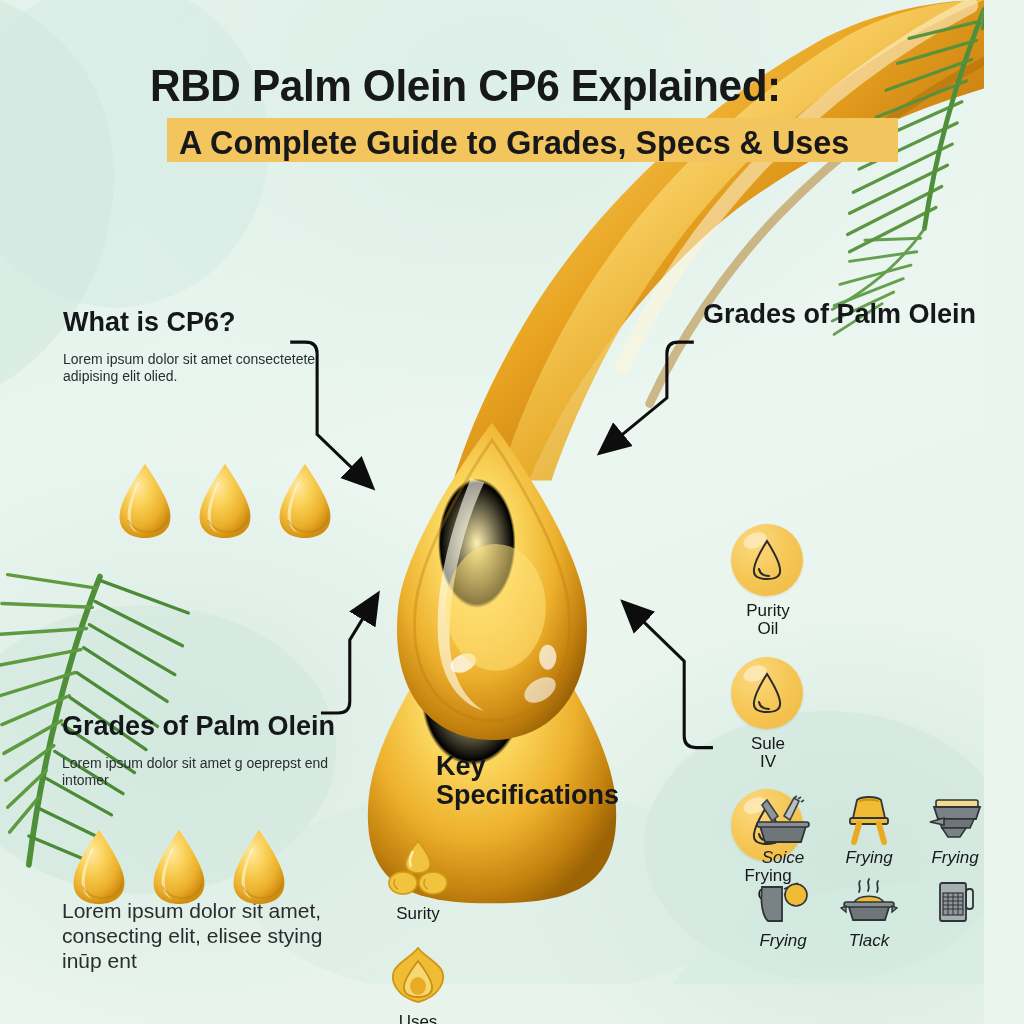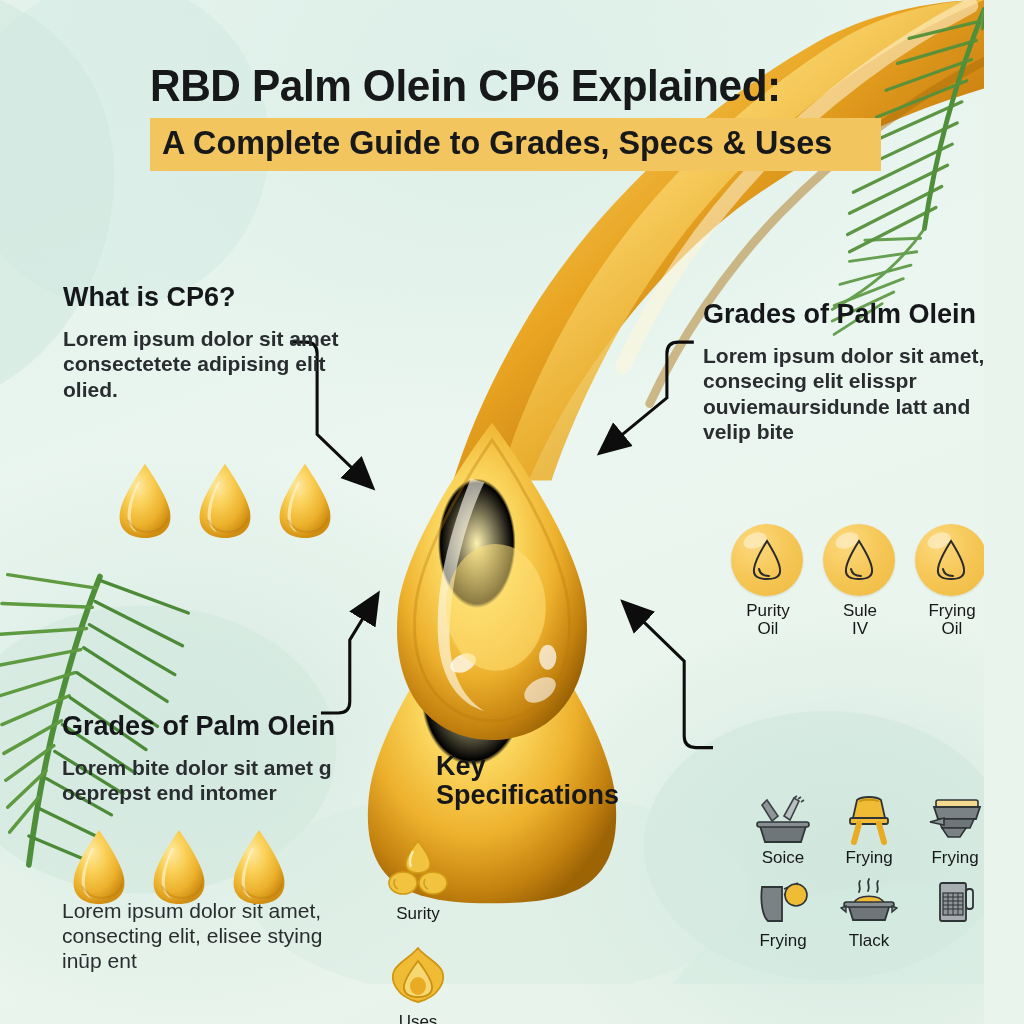--- a/index.html
+++ b/index.html
@@ -23,54 +23,55 @@
   #title-block{position:absolute;left:150px;top:62px;width:760px;}
   #main-title{
     font-size:45px;font-weight:700;color:#17181a;letter-spacing:-0.4px;
     line-height:1.05;white-space:nowrap;
     font-stretch:condensed;
     transform:scaleX(0.94);transform-origin:left center;
   }
   #sub-banner{
     display:inline-block;margin-top:9px;
     background:#f3c55f;
-    padding:7px 14px 10px 12px;
+    padding:7px 14px 1px 12px;
+    margin-left:17px;
   }
   #subtitle{
     font-size:34px;font-weight:700;color:#17181a;line-height:1.05;
     white-space:nowrap;transform:scaleX(0.95);transform-origin:left center;
   }
 
   
   .sec{position:absolute;}
   .sec h2{
     margin:0 0 14px 0;font-size:27px;font-weight:700;color:#16171a;
     line-height:1.08;white-space:nowrap;
   }
   .sec h2.wrap{white-space:normal;margin-left:38px;}
   .sec p{
-    margin:0;font-size:21px;line-height:1.2;color:#2a2d30;font-weight:700;
-  }
-
-  #sec-what{left:63px;top:283px;width:300px;}
+    margin:0;font-size:14px;line-height:1.2;color:#2a2d30;font-weight:400;
+  }
+
+  #sec-what{left:63px;top:308px;width:300px;}
   #sec-grades-top{left:703px;top:300px;width:300px;}
   #sec-grades-bottom{left:62px;top:712px;width:310px;}
   #sec-keyspecs{left:398px;top:752px;width:260px;}
   #sec-common{left:758px;top:748px;width:250px;}
   #grades-bottom-foot{position:absolute;left:62px;top:898px;width:300px;
                       font-size:21px;line-height:1.2;color:#2a2d30;}
 
   
   .drop-row{position:absolute;display:flex;gap:18px;}
   #drops-left-top{left:114px;top:462px;}
   #drops-left-bottom{left:68px;top:828px;}
   .gold-drop{width:62px;height:78px;}
 
   
-  #circle-icons{position:absolute;left:731px;top:524px;display:flex;gap:18px;}
+  #circle-icons{position:absolute;left:731px;top:524px;display:flex;gap:18px;flex-direction:column;}
   .circ-item{width:74px;text-align:center;}
   .circ{
     width:72px;height:72px;border-radius:50%;
     background:radial-gradient(circle at 33% 27%,#fcd97e 0%,#f6c757 48%,#eeb93f 100%);
     position:relative;box-shadow:0 1px 2px rgba(120,90,10,.18);
   }
   .circ:after{
     content:"";position:absolute;left:12px;top:9px;width:24px;height:15px;
     border-radius:50%;background:rgba(255,255,255,.42);
     transform:rotate(-22deg);
@@ -83,21 +84,21 @@
   .spec-item{width:64px;text-align:center;}
   .spec-item .glyph{height:64px;display:flex;align-items:center;justify-content:center;}
   .spec-label{margin-top:4px;font-size:17px;color:#17181a;}
 
   
   #use-grid{position:absolute;left:745px;top:790px;
             display:grid;grid-template-columns:repeat(3,76px);
             gap:4px 10px;}
   .use-item{text-align:center;}
   .use-item .glyph{height:56px;display:flex;align-items:flex-end;justify-content:center;}
-  .use-label{margin-top:3px;font-size:17px;color:#17181a;line-height:1.1;height:20px;}
+  .use-label{margin-top:3px;font-size:17px;color:#17181a;line-height:1.1;height:20px;font-style:italic;}
 </style>
 </head>
 <body>
 
 <div id="stage">
 
   <svg class="layer" viewBox="0 0 1024 1024" preserveAspectRatio="none">
     <defs>
       <linearGradient id="oilStream" x1="0" y1="0" x2="1" y2="1">
         <stop offset="0%" stop-color="#fff3c4"></stop>
@@ -251,26 +252,25 @@
     </div>
   </div>
 
   <div class="sec" id="sec-what">
     <h2>What is CP6?</h2>
     <p>Lorem ipsum dolor sit amet consectetete adipising elit olied.</p>
   </div>
 
   <div class="sec" id="sec-grades-top">
     <h2>Grades of Palm Olein</h2>
-    <p>Lorem ipsum dolor sit amet, consecing elit elisspr ouviemaursidunde latt and velip bite</p>
   </div>
 
   <div class="sec" id="sec-grades-bottom">
     <h2>Grades of Palm Olein</h2>
-    <p>Lorem bite dolor sit amet g oeprepst end intomer</p>
+    <p>Lorem ipsum dolor sit amet g oeprepst end intomer</p>
   </div>
   <div id="grades-bottom-foot">Lorem ipsum dolor sit amet, consecting elit, elisee stying inūp ent</div>
 
   <div class="sec" id="sec-keyspecs">
     <h2 class="wrap">
       <span>Key Specifications</span><br>
     </h2>
   </div>
 
 

